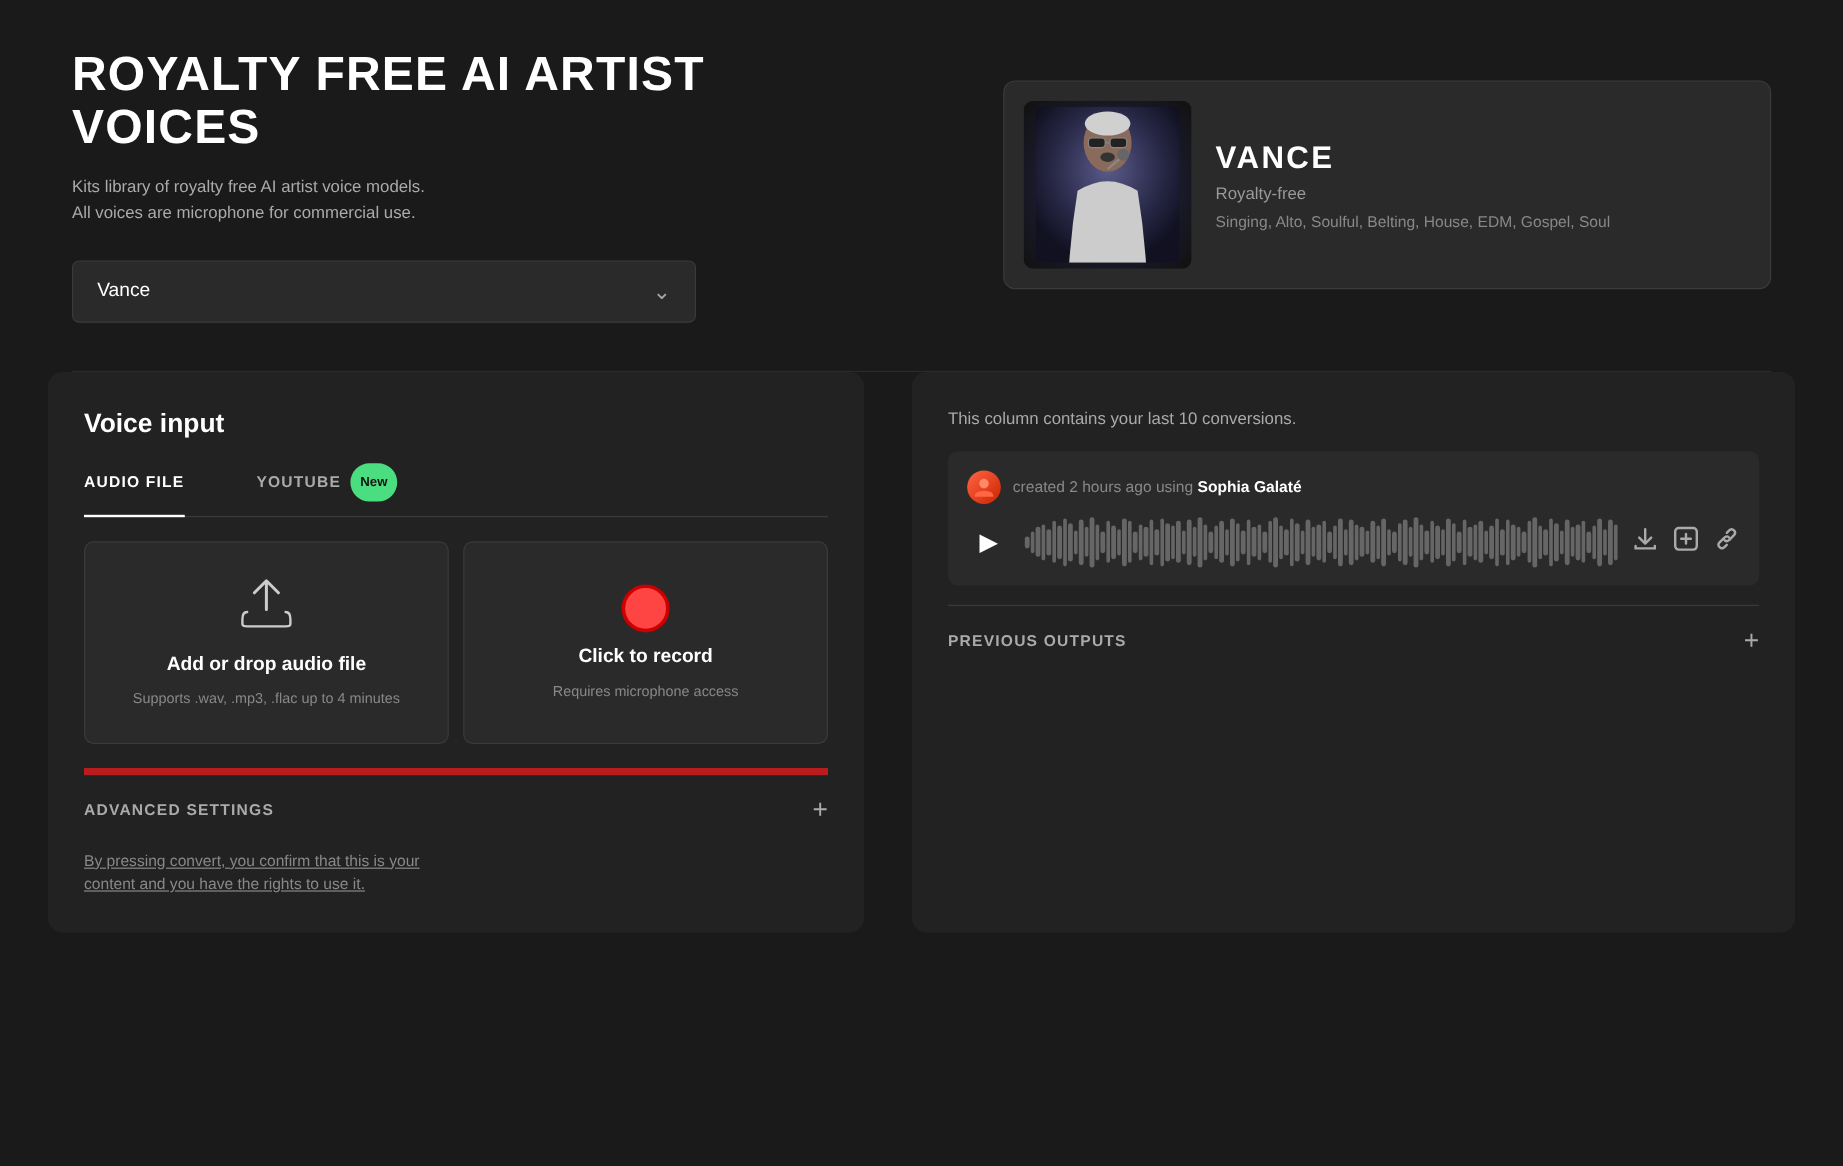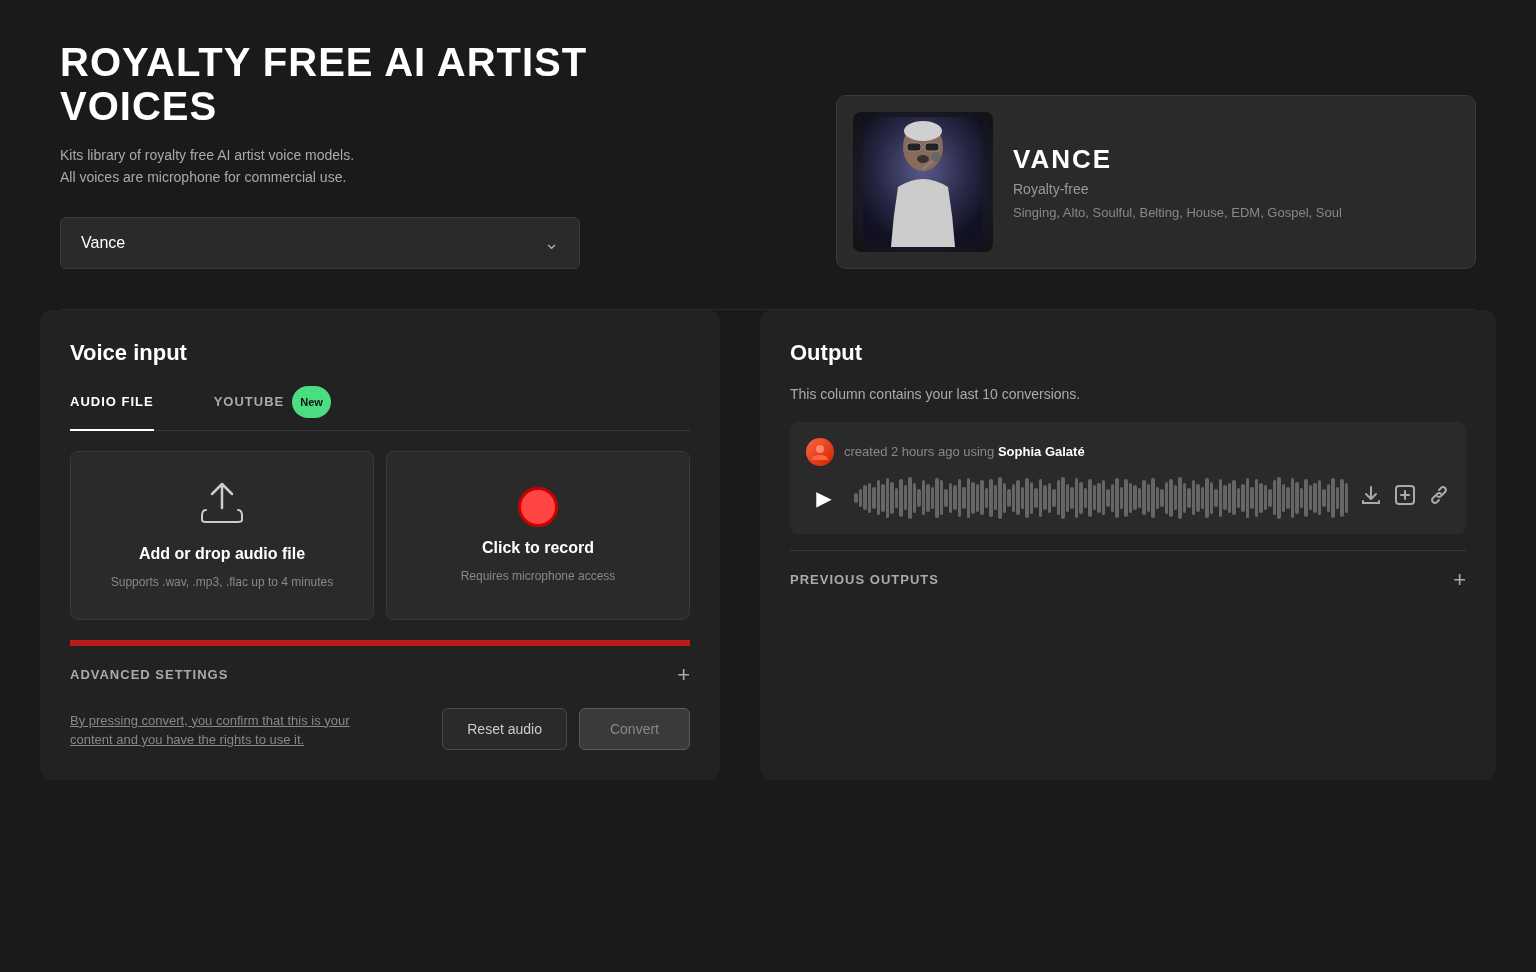--- a/index.html
+++ b/index.html
@@ -10,21 +10,21 @@
       min-height: 972px;
       width: 1536px;
     }
 
     
     .top-section {
       background-color: #1a1a1a;
       padding: 40px 60px 40px 60px;
       display: flex;
       justify-content: space-between;
-      align-items: flex-end;
+      align-items: center;
     }
 
     .hero-left {
       max-width: 640px;
     }
 
     .hero-title {
       font-size: 40px;
       font-weight: 900;
       letter-spacing: 1px;
@@ -537,29 +537,24 @@
       </div>
     </div>
 
     <div class="advanced-settings">
       <span class="advanced-label">ADVANCED SETTINGS</span>
       <span class="plus-icon">+</span>
     </div>
 
     <div class="footer-actions">
       <p class="footer-disclaimer">By pressing convert, you confirm that this is your content and you have the rights to use it.</p>
-      <div class="footer-buttons">
-        <button class="btn-reset">Reset audio</button>
-        <button class="btn-convert">Convert</button>
-      </div>
     </div>
   </div>
 
   <div class="output-panel">
-    <h2 class="panel-title">Output</h2>
     <p class="output-description">This column contains your last 10 conversions.</p>
 
     <div class="output-item">
       <div class="output-meta">
         <div class="user-avatar">
           <svg width="18" height="18" viewBox="0 0 18 18" xmlns="http://www.w3.org/2000/svg">
             <circle cx="9" cy="6" r="4" fill="#ff8866"></circle>
             <path d="M1 17 Q1 12 9 12 Q17 12 17 17" fill="#ff6644"></path>
           </svg>
         </div>

